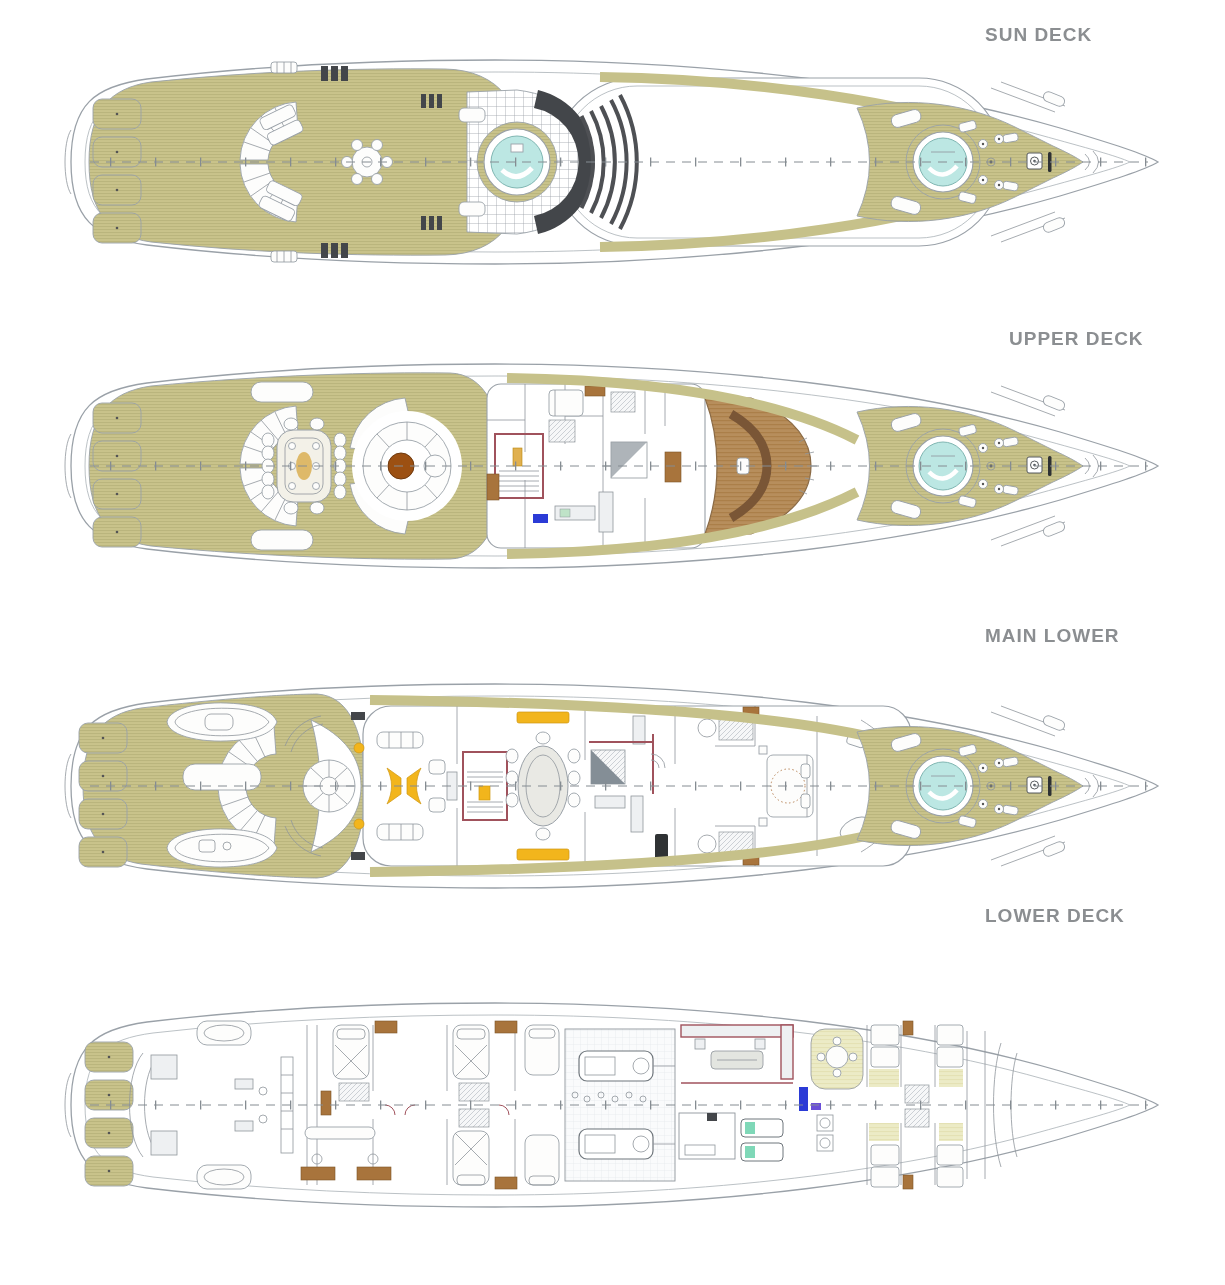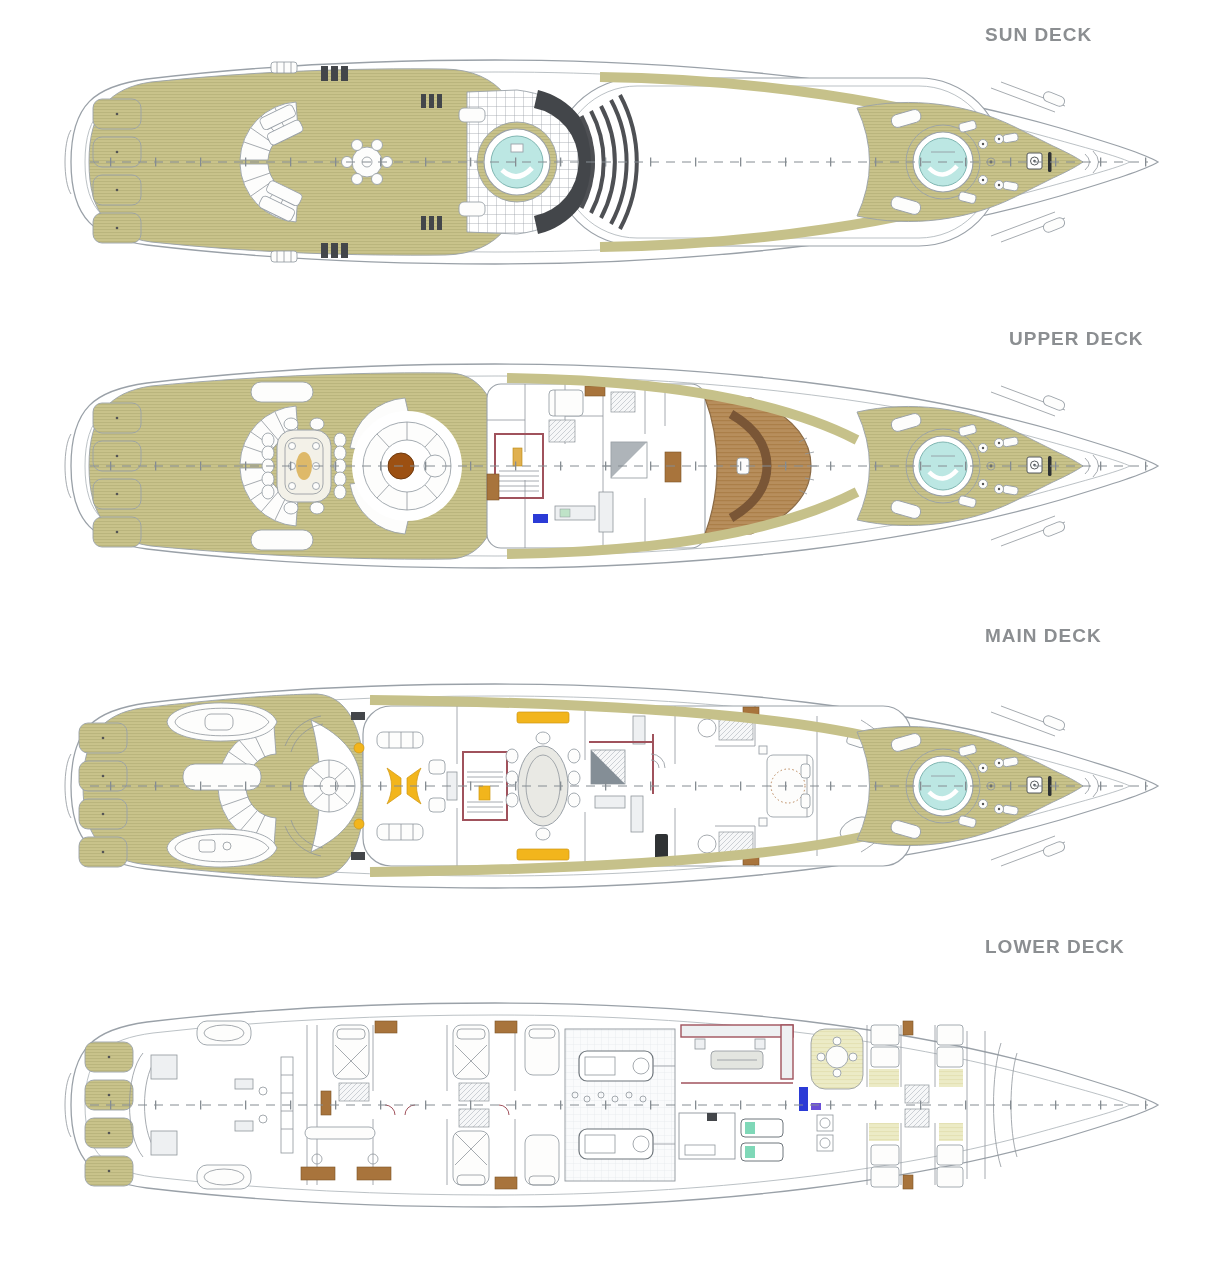--- a/index.html
+++ b/index.html
@@ -277,21 +277,21 @@
       <path d="M 676,58 C 700,72 712,90 712,110 C 712,130 700,148 676,162" fill="none" stroke="#7a5636" stroke-width="9"></path>
       <rect class="furn" x="682" y="102" width="12" height="16" rx="3"></rect>
       <path class="det" d="M 744,86 L 752,82 M 750,98 L 759,96 M 752,110 L 762,110 M 750,122 L 759,124 M 744,134 L 752,138"></path>
     </g>
     <path class="band" d="M 452,22 C 600,24 720,42 802,84"></path>
     <path class="band" d="M 452,198 C 600,196 720,178 802,136"></path>
     <use href="#fore"></use>
     <use href="#cl"></use>
   </svg>
 
-  <div class="deck-label" style="left:985px;top:625px">MAIN DECK</div>
+  <div class="deck-label" style="left:985px;top:625px">MAIN LOWER</div>
   <svg class="plan" style="top:676px" viewBox="0 0 1120 220">
     <use href="#hull"></use>
     <path class="teak" d="M 86,32 C 180,21 240,18 262,18 C 296,20 310,60 310,110 C 310,160 296,200 262,202 C 240,202 180,199 86,188 C 48,182 28,160 28,110 C 28,60 48,38 86,32 Z"></path>
     <use href="#pads" transform="translate(-14,0)"></use>
     <use href="#stairs" transform="translate(-22,0)"></use>
     <g>
       <path class="furn" d="M 112,46 C 114,31 150,24 185,28 C 205,30 218,36 222,46 C 218,56 205,62 185,64 C 150,68 114,61 112,46 Z"></path>
       <path class="det" d="M 120,46 C 122,36 152,30 184,33 C 200,35 210,40 214,46 C 210,52 200,57 184,59 C 152,62 122,56 120,46 Z"></path>
       <rect class="det" x="150" y="38" width="28" height="16" rx="6"></rect>
       <path class="furn" d="M 112,172 C 114,157 150,150 185,154 C 205,156 218,162 222,172 C 218,182 205,188 185,190 C 150,194 114,187 112,172 Z"></path>
@@ -371,21 +371,21 @@
       <path class="det" d="M 806,44 C 836,62 850,84 850,110 C 850,136 836,158 806,176"></path>
       <ellipse class="furn" cx="800" cy="152" rx="16" ry="9" transform="rotate(-28 800 152)"></ellipse>
       <rect class="furn" x="792" y="60" width="18" height="10" rx="3" transform="rotate(18 801 65)"></rect>
     </g>
     <path class="band" d="M 315,24 C 500,26 700,34 820,62"></path>
     <path class="band" d="M 315,196 C 500,194 700,186 820,158"></path>
     <use href="#fore"></use>
     <use href="#cl"></use>
   </svg>
 
-  <div class="deck-label" style="left:985px;top:936px">LOWER DECK</div>
+  <div class="deck-label" style="left:985px;top:905px">LOWER DECK</div>
   <svg class="plan" style="top:995px" viewBox="0 0 1120 220">
     <use href="#hull"></use>
     <use href="#pads" transform="translate(-8,0)"></use>
     <g>
       <path class="det" d="M 88,58 C 70,80 70,140 88,162 M 100,66 C 86,84 86,136 100,154"></path>
       <rect class="furn" x="142" y="26" width="54" height="24" rx="10"></rect>
       <ellipse class="det" cx="169" cy="38" rx="20" ry="8"></ellipse>
       <rect class="furn" x="142" y="170" width="54" height="24" rx="10"></rect>
       <ellipse class="det" cx="169" cy="182" rx="20" ry="8"></ellipse>
       <rect class="detf" x="96" y="60" width="26" height="24"></rect>

